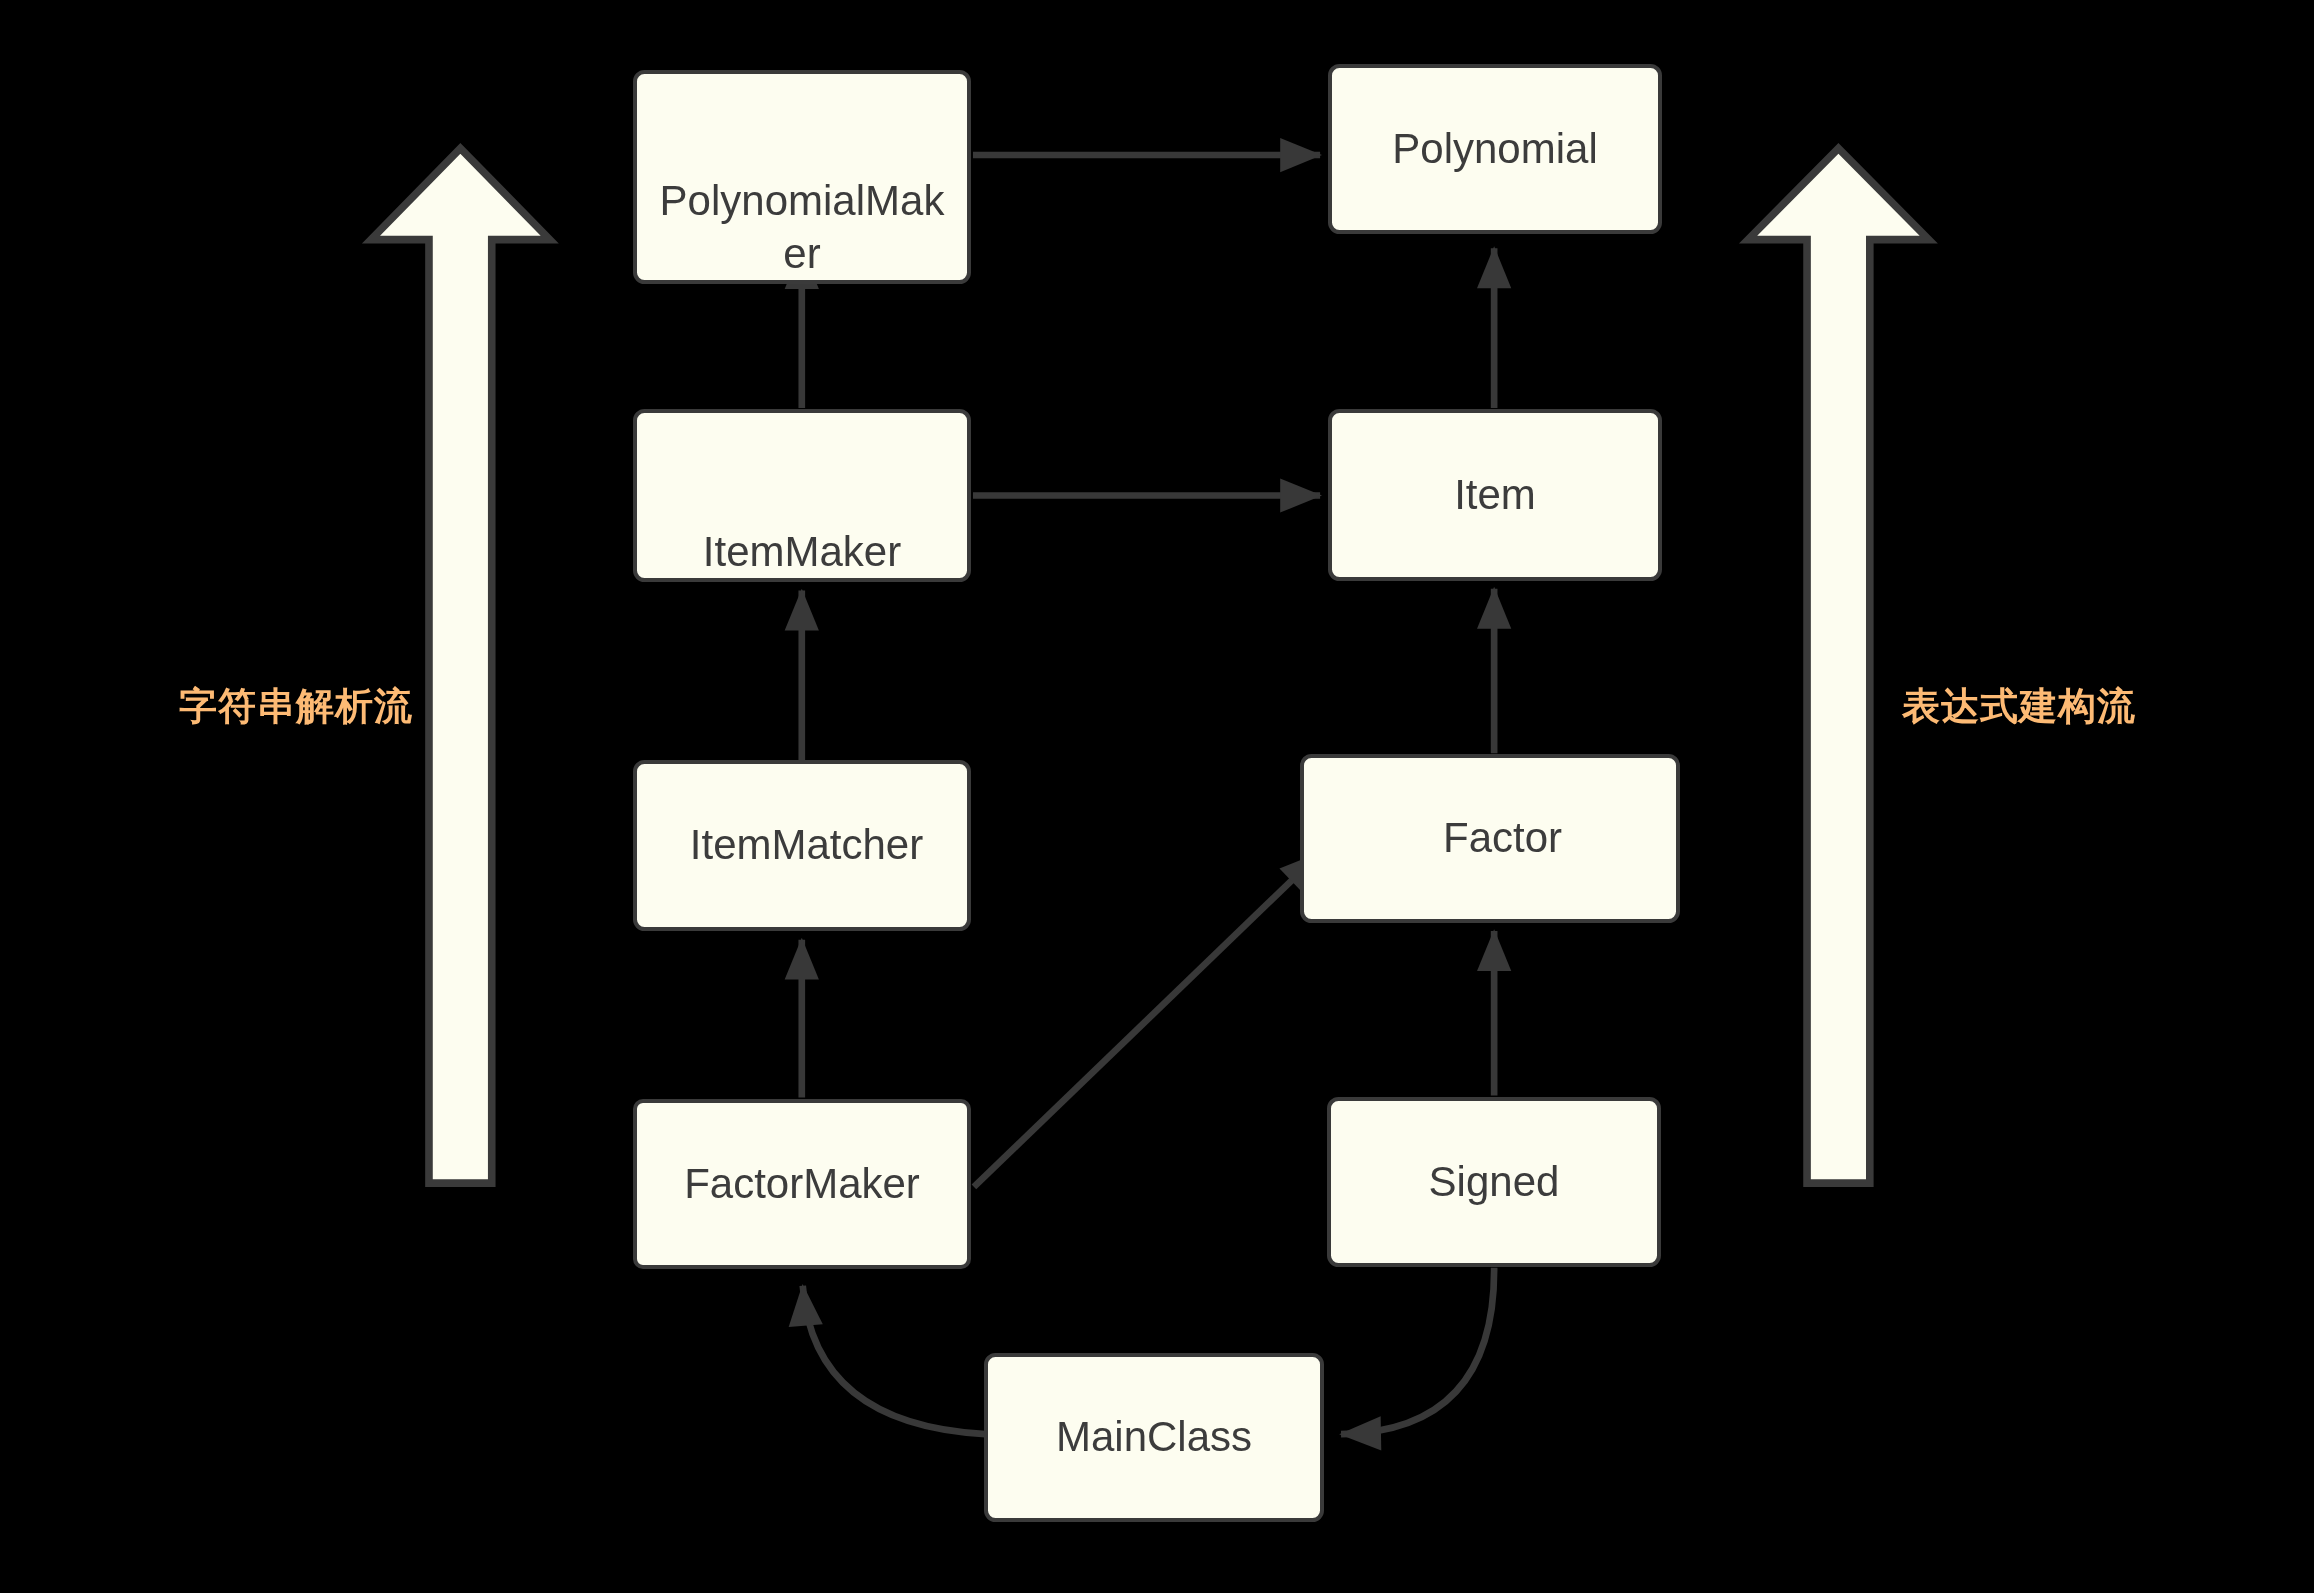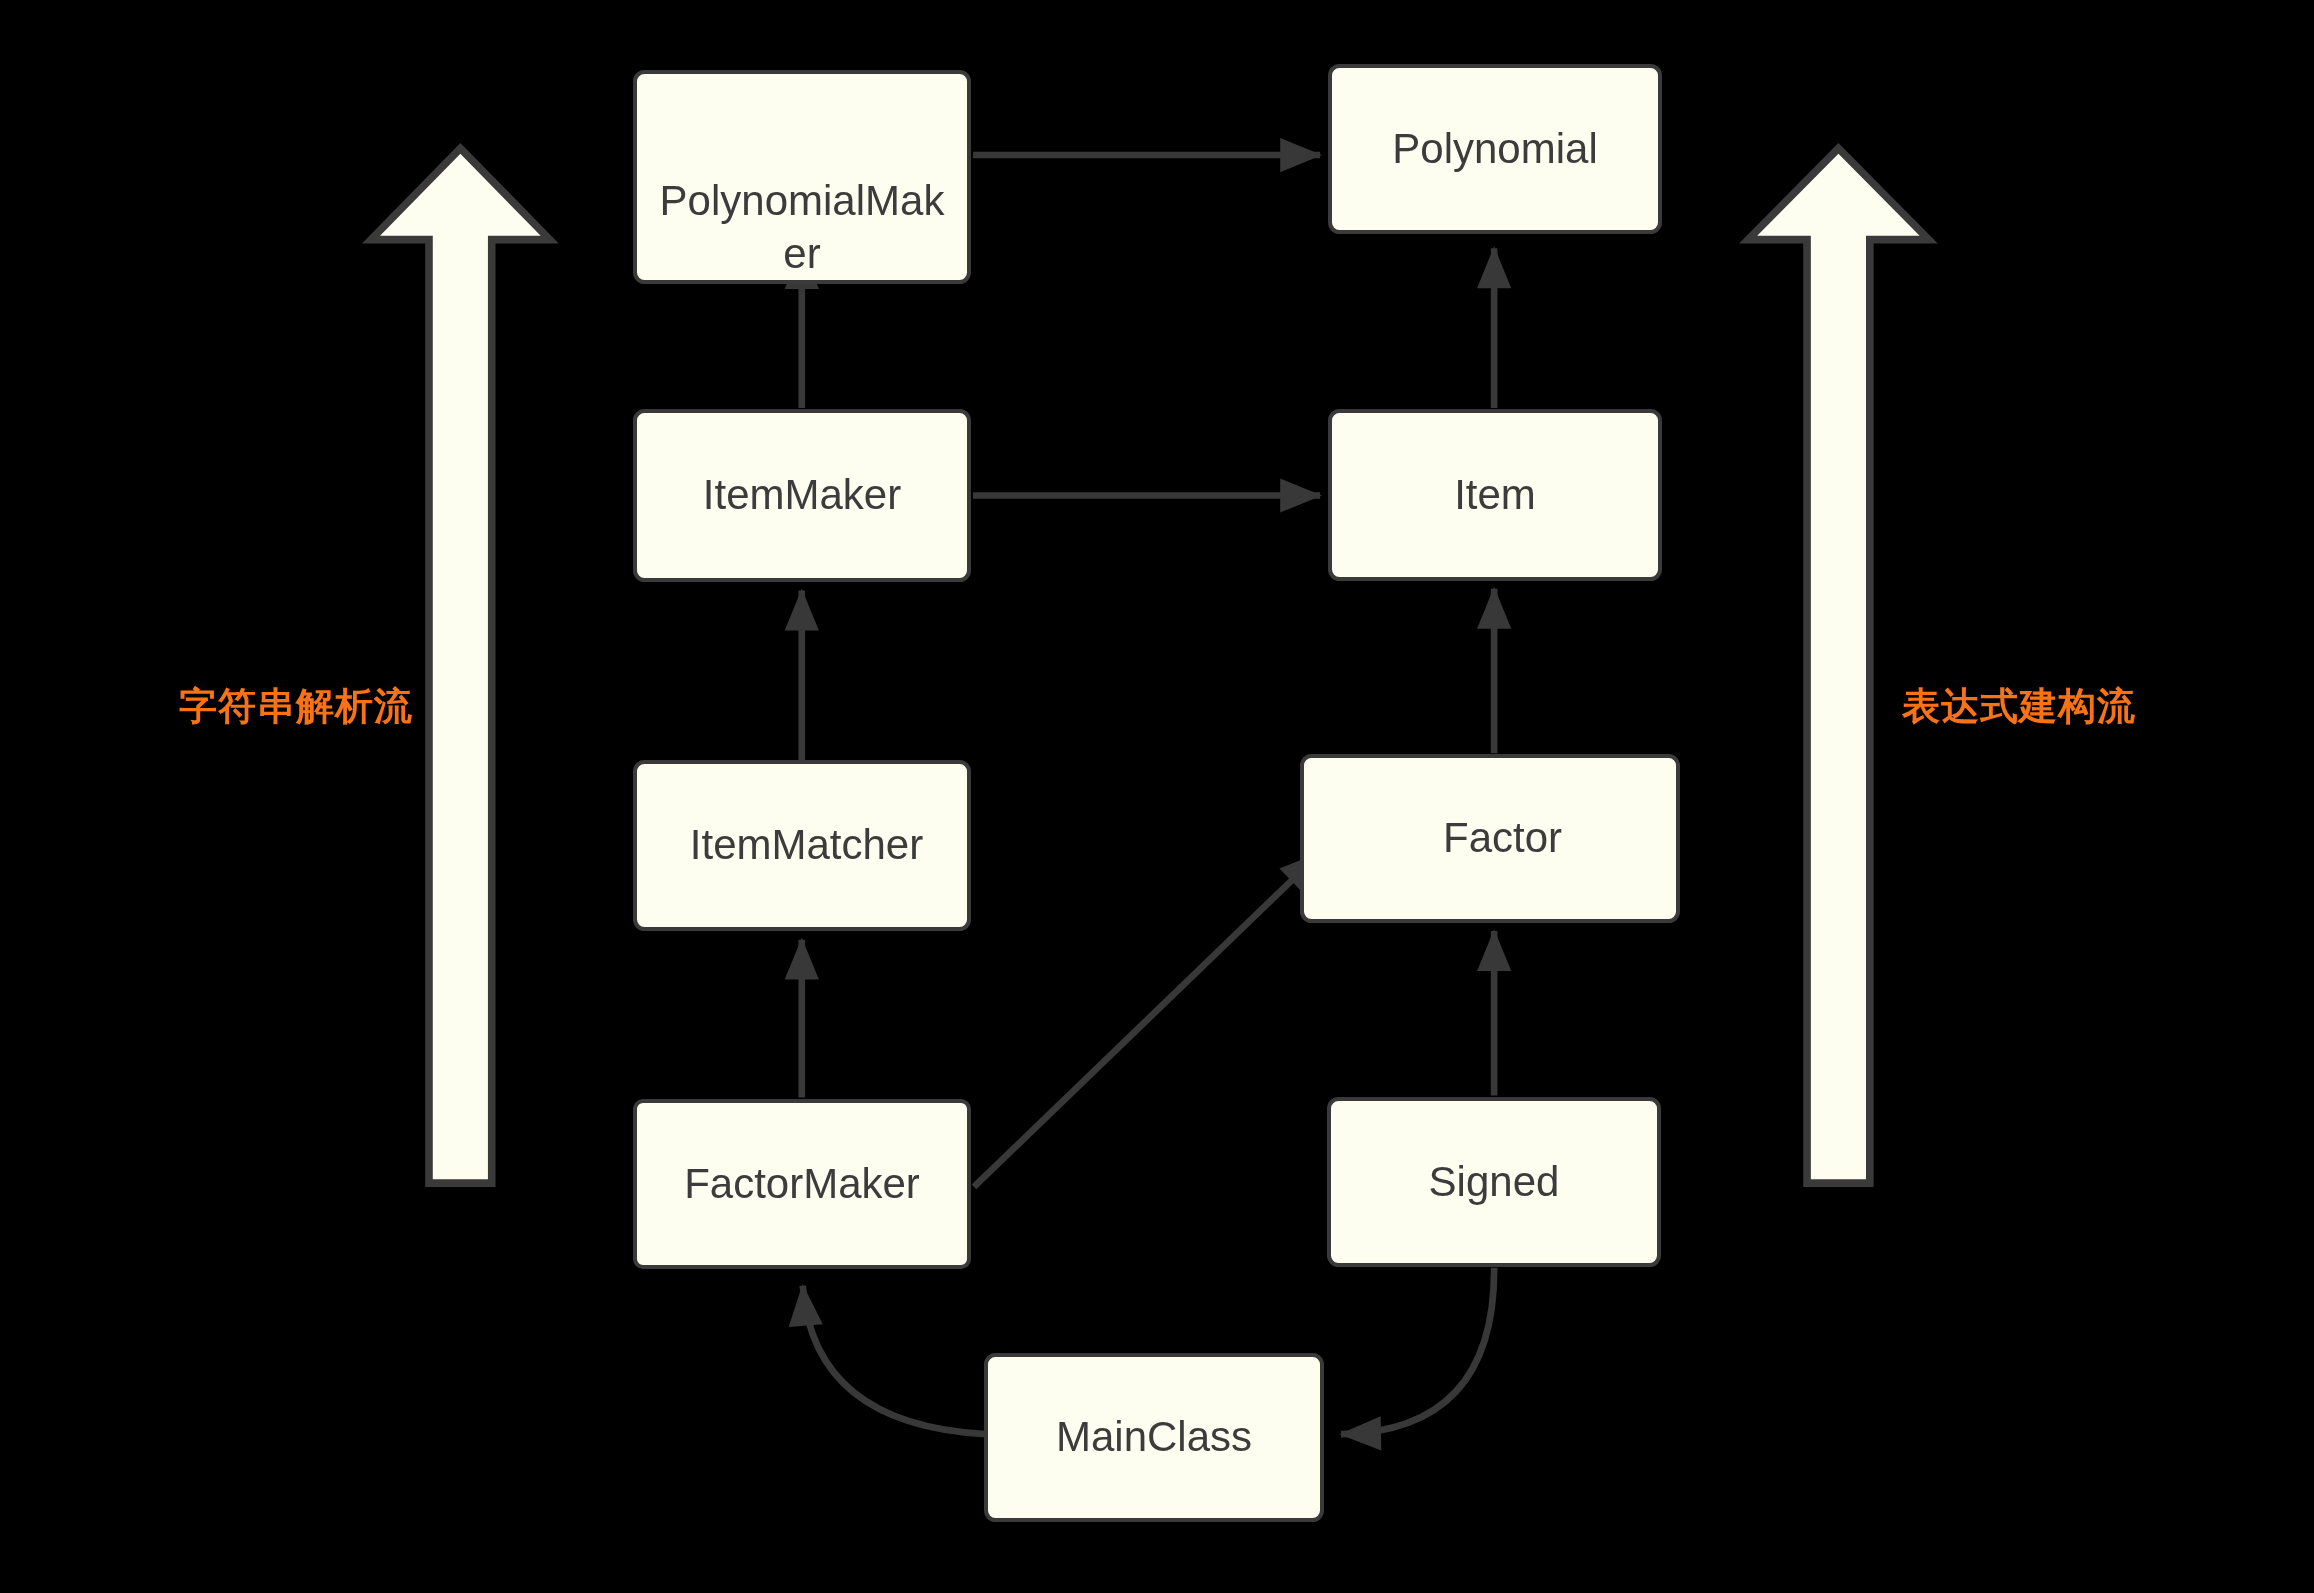--- a/index.html
+++ b/index.html
@@ -8,21 +8,21 @@
     overflow:hidden;font-family:"Liberation Sans","DejaVu Sans",sans-serif;
   }
   .layer{position:absolute;left:0;top:0;width:100%;height:100%;}
   .node{
     position:absolute;display:flex;align-items:center;justify-content:center;
     background:#FDFDF0;border:4.8px solid #3A3A3A;border-radius:11.4px;
     color:#3C3C3C;font-size:42px;line-height:1.25;text-align:center;
     box-sizing:border-box;padding:0 19px;word-break:break-all;overflow-wrap:anywhere;
   }
   .side-label{
-    position:absolute;color:#f97316;font-size:38px;font-weight:600;
+    position:absolute;color:#fdba74;font-size:38px;font-weight:600;
     letter-spacing:1px;white-space:nowrap;
   }
 </style>
 </head>
 <body>
 
 <div class="stage">
 
   <svg class="layer" viewBox="0 0 2433 1675">
     <defs>
@@ -54,21 +54,21 @@
   </svg>
 
   <div class="node" style="left:633px;top:70px;width:338px;height:214px;align-items:flex-end;">
     <span>PolynomialMaker</span>
   </div>
 
   <div class="node" style="left:1328px;top:64px;width:334px;height:170px;">
     <span>Polynomial</span>
   </div>
 
-  <div class="node" style="left:633px;top:409px;width:338px;height:173px;">
+  <div class="node" style="left:633px;top:409px;width:338px;height:173px;align-items:flex-end;">
     <span>ItemMaker</span>
   </div>
 
   <div class="node" style="left:1328px;top:409px;width:334px;height:172px;">
     <span>Item</span>
   </div>
 
   <div class="node" style="left:633px;top:760px;width:338px;height:171px;padding-left:28px;">
     <span>ItemMatcher</span>
   </div>

